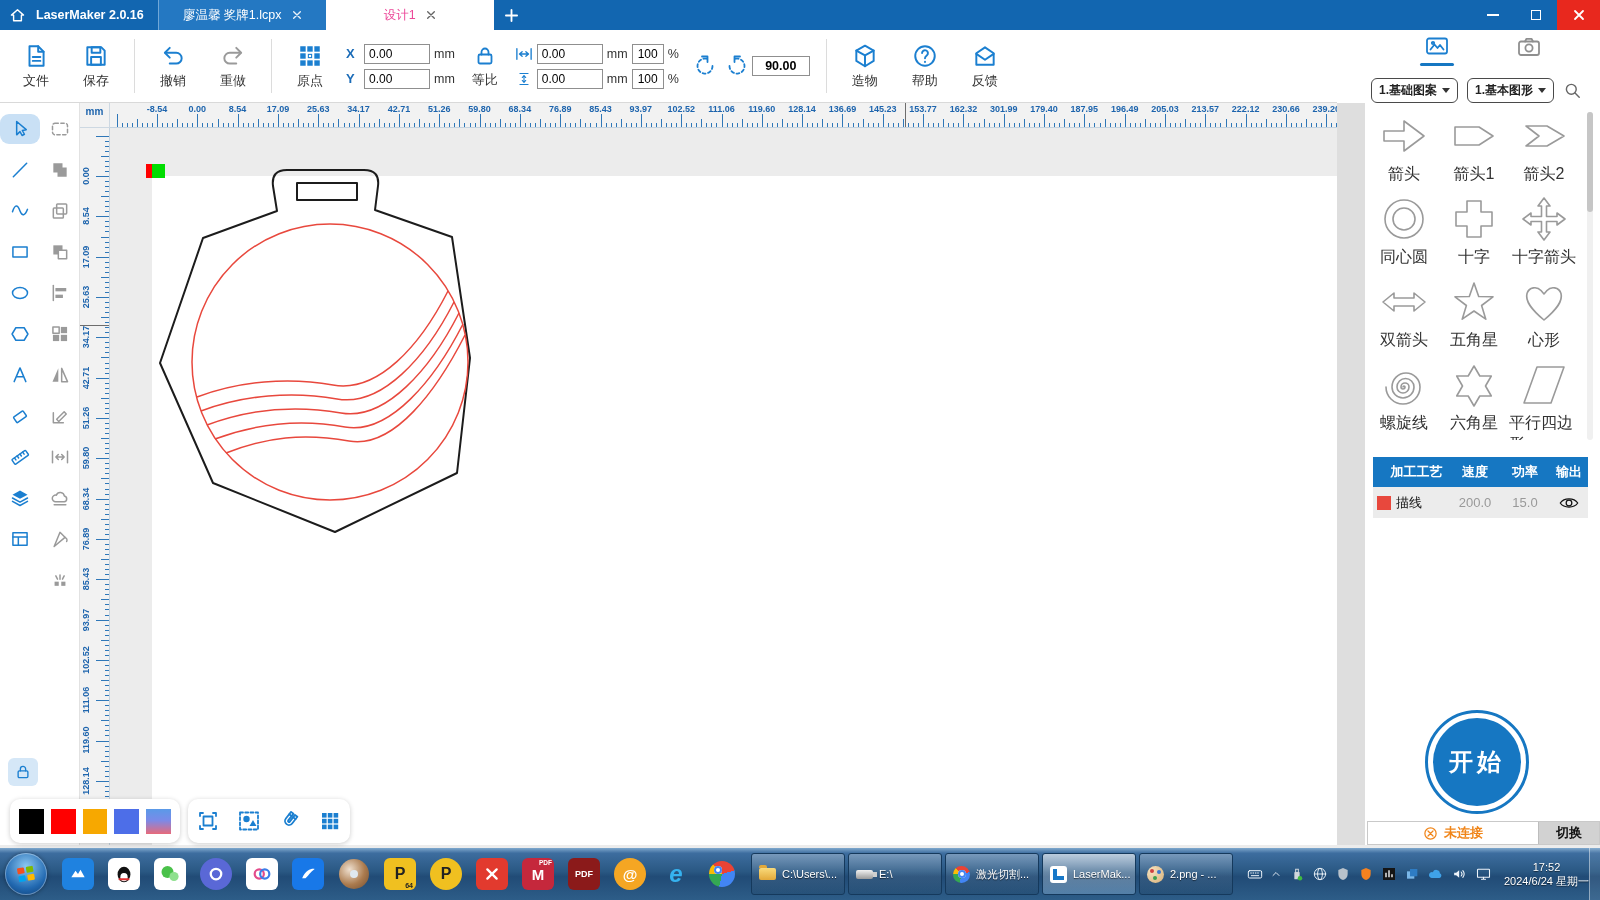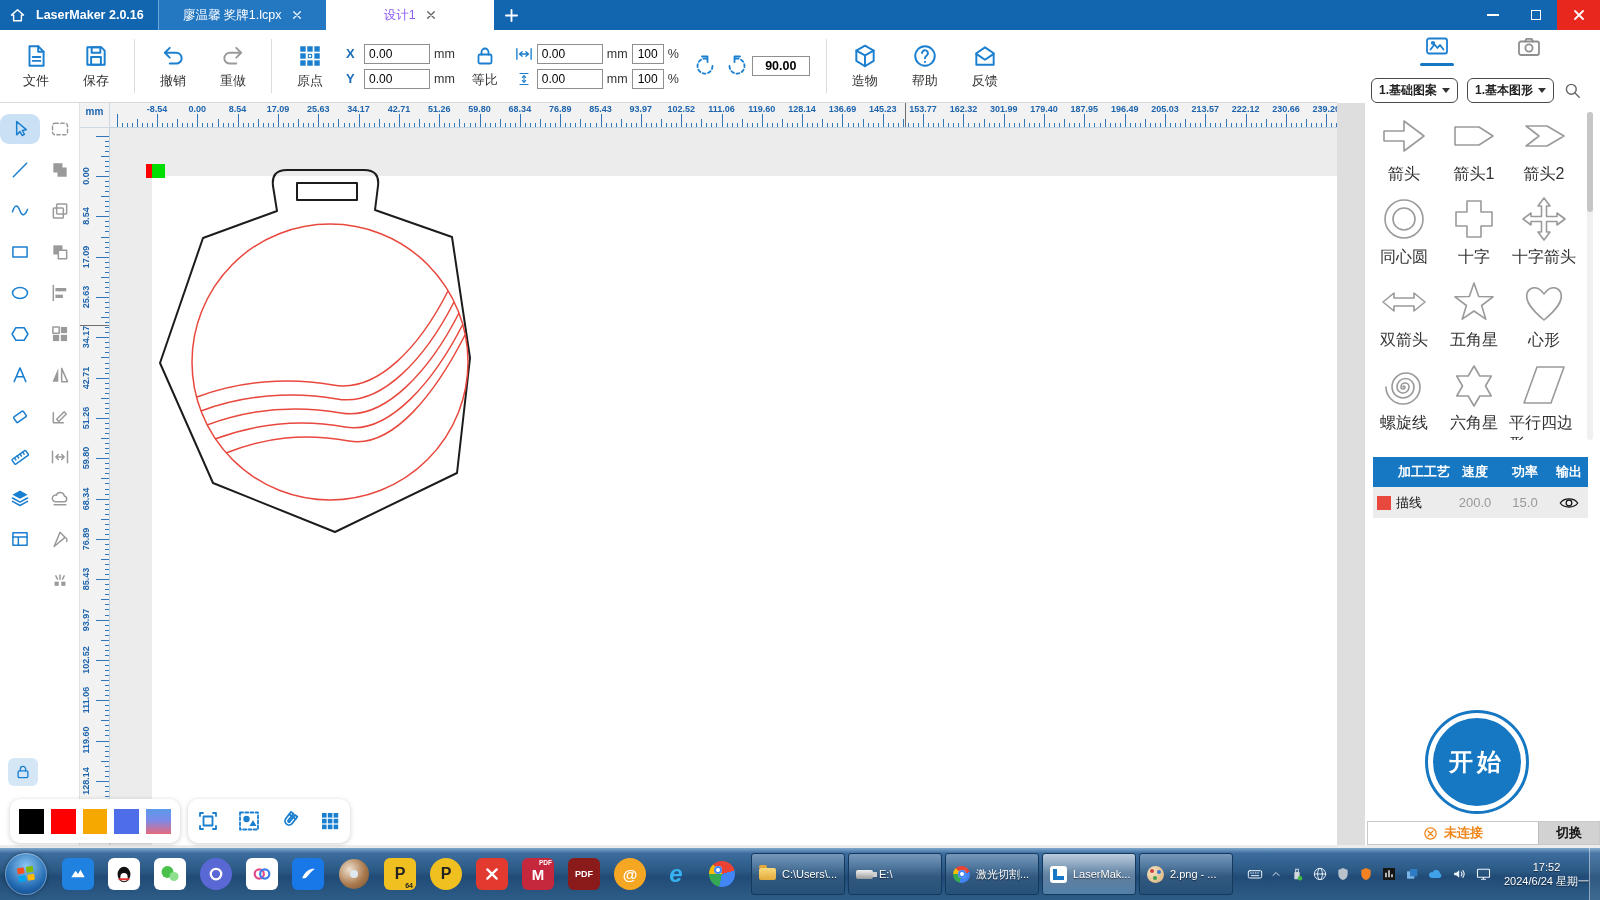--- a/index.html
+++ b/index.html
@@ -6,21 +6,21 @@
   html,body{width:1600px;height:900px;overflow:hidden;font-family:"Liberation Sans","DejaVu Sans",sans-serif;background:#ececec}
   .screen{position:relative;width:1600px;height:900px;background:#ececec}
   svg{display:block}
   .ic{fill:none;stroke:currentColor;stroke-width:1.8;stroke-linecap:round;stroke-linejoin:round}
 
   
   .titlebar{position:absolute;left:0;top:0;width:1600px;height:30px;background:var(--titlebar,#1266b0);display:flex;align-items:stretch;color:#fff}
   .tb-home{width:34px;display:flex;align-items:center;justify-content:center}
   .tb-title{display:flex;align-items:center;font-size:12.5px;padding:0 14px 0 2px;font-weight:bold}
   .tb-tab{display:flex;align-items:center;justify-content:center;gap:10px;width:168px;font-size:12.5px;border-left:1px solid rgba(255,255,255,.35);background:#2478c2;position:relative}
-  .tb-tab.active{background:#fff;color:#8b5cf6;border-left:none}
+  .tb-tab.active{background:#fff;color:#ec4899;border-left:none}
   .tb-tab .x{opacity:.9;display:flex}
   .tb-plus{width:36px;display:flex;align-items:center;justify-content:center}
   .tb-spacer{flex:1}
   .winbtn{width:43px;display:flex;align-items:center;justify-content:center}
   .winbtn.close{background:#e8281e}
   .wb-min{width:12px;height:2px;background:#fff}
   .wb-max{width:10px;height:10px;border:1.5px solid #fff}
 
   
   .toolbar{position:absolute;left:0;top:30px;width:1365px;height:73px;background:#fff;border-bottom:1px solid #d9d9d9;display:flex;align-items:center;padding:0 6px;color:#333}
@@ -84,21 +84,21 @@
   .dd{border:1.6px solid #4a4a4a;border-radius:6px;height:25px;display:flex;align-items:center;gap:5px;padding:0 7px;font-size:12px;font-weight:bold;color:#222;cursor:pointer}
   .caret{width:0;height:0;border-left:4px solid transparent;border-right:4px solid transparent;border-top:5px solid #333}
   .gallery{position:absolute;left:4px;top:82px;width:216px;height:328px;overflow:hidden;display:grid;grid-template-columns:repeat(3,70px);row-gap:10px;justify-content:start;color:#9a9a9a}
   .shape-cell{display:flex;flex-direction:column;align-items:center;gap:4px;cursor:pointer}
   .shape-cell .slabel{font-size:16px;color:#333}
   .vscroll{position:absolute;right:7px;top:82px;width:6px;height:328px;background:#f0f0f0;border-radius:3px}
   .vscroll .thumb{position:absolute;left:0;top:0;width:6px;height:100px;background:#c6c6c6;border-radius:3px}
   .ptable{position:absolute;left:8px;top:427px;width:215px;font-size:13px}
   .ptable .hd{display:grid;grid-template-columns:77px 50px 50px 38px;background:var(--accent,#1677c2);color:#fff;height:30px;align-items:center;font-weight:bold}
   .ptable .hd span{text-align:center}
-  .ptable .hd span:first-child{text-align:right;padding-left:10px}
+  .ptable .hd span:first-child{text-align:center;padding-left:10px}
   .prow{display:grid;grid-template-columns:77px 50px 50px 38px;height:31px;align-items:center}
   .prow.alt{background:#ececec}
   .prow .nm{display:flex;align-items:center;gap:5px;padding-left:4px;color:#111}
   .prow .sw{width:14px;height:14px;display:inline-block}
   .prow span.val{text-align:center}
   .prow.alt span.val{color:#999}
   .prow.b span.val{font-weight:bold;color:#000}
   .eye{display:flex;justify-content:center;color:#111;cursor:pointer}
   .startwrap{position:absolute;left:60px;top:680px;width:104px;height:104px;border-radius:50%;border:3px solid var(--accent,#1677c2);background:#fff;display:flex;align-items:center;justify-content:center;cursor:pointer}
   .startin{width:88px;height:88px;border-radius:50%;background:var(--accent,#1677c2);color:#fff;font-size:24px;font-weight:bold;letter-spacing:4px;display:flex;align-items:center;justify-content:center}

